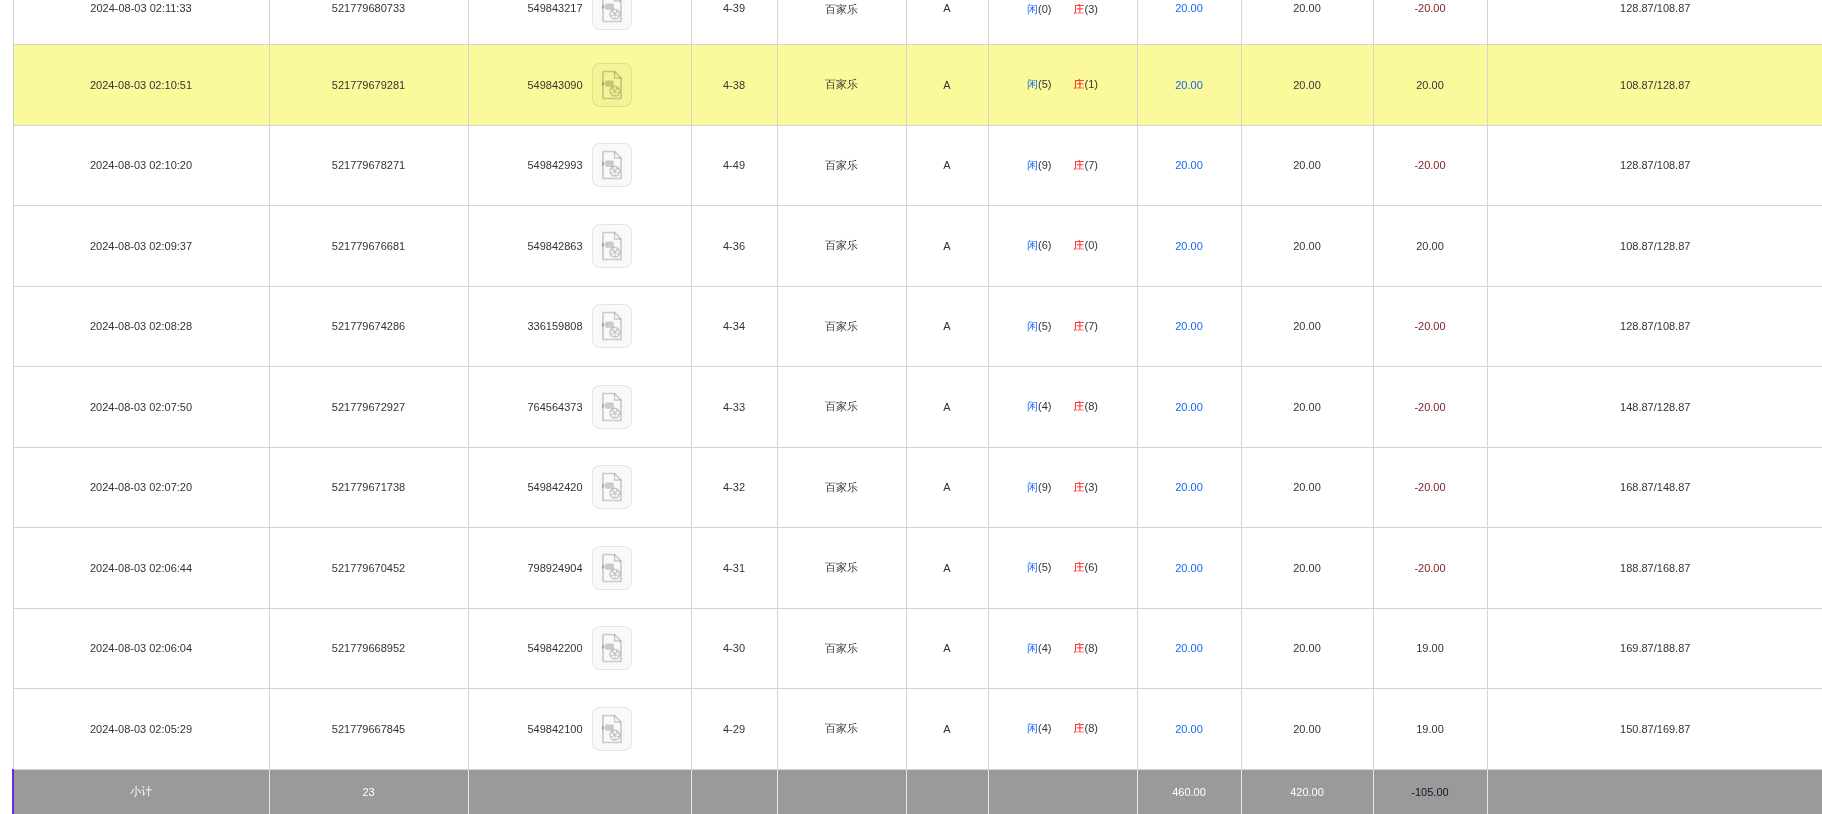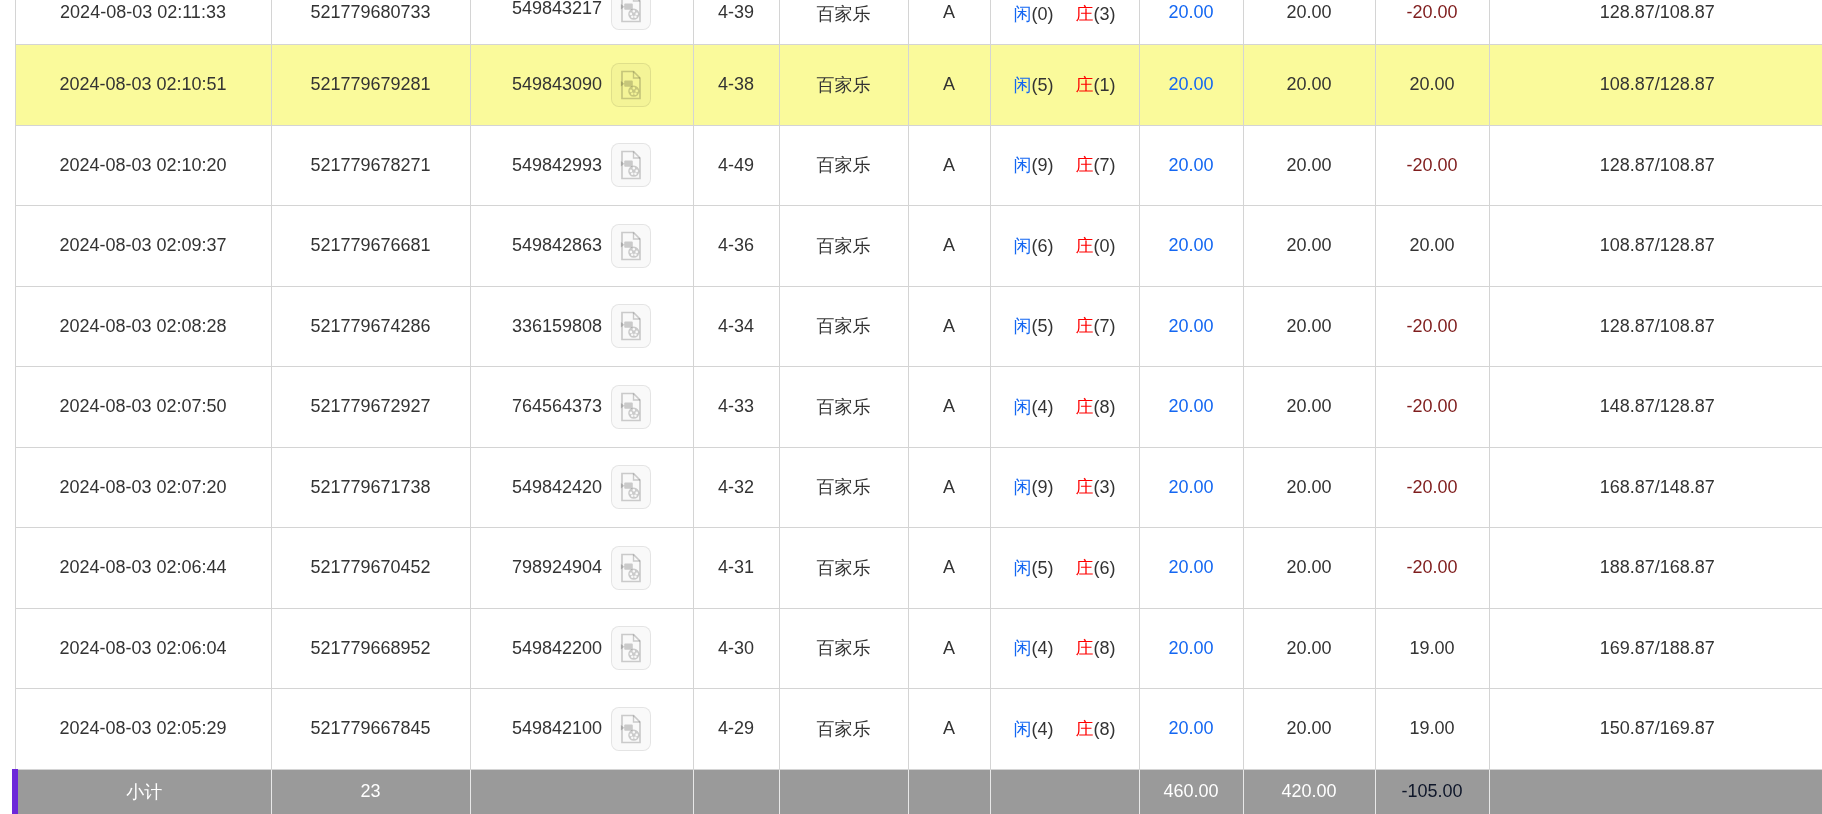--- a/index.html
+++ b/index.html
@@ -1,18 +1,18 @@
 <!DOCTYPE html>
 <html><head>
 <meta charset="utf-8">
 <style>
   html,body{margin:0;padding:0;background:#ffffff;}
   .viewport{
     position:relative;width:1822px;height:814px;overflow:hidden;background:#fff;
-    font-family:"Liberation Sans","DejaVu Sans",sans-serif;font-size:18px;color:#333;
+    font-family:"Liberation Sans","DejaVu Sans",sans-serif;font-size:11px;color:#333;
   }
   table.records{
     border-collapse:collapse;table-layout:fixed;width:1810px;margin-left:12px;
   }
   td{
     border:1px solid #d4d4d4;text-align:center;vertical-align:middle;
     padding:0;overflow:hidden;white-space:nowrap;
   }
   td:last-child{border-right:none;}
   tr.data-row td{height:79.5px;}
@@ -31,21 +31,21 @@
     padding:0;
   }
   .video-btn svg{display:block;}
   .r-player{margin-right:22px;}
   
   tr.subtotal td{
     height:44.5px;background:#9a9a9a;color:#ffffff;border-bottom:none;
     border-left:1px solid #e8e8e8;border-right:1px solid #e8e8e8;
     border-top:1px solid #d4d4d4;vertical-align:middle;
   }
-  tr.subtotal td:first-child{border-left:6px solid #6d28d9;}
+  tr.subtotal td:first-child{border-left:2px solid #6d28d9;}
   tr.subtotal td:last-child{border-right:none;}
   tr.subtotal .neg{color:#0f172a;}
 </style>
 </head>
 <body>
 
 <div class="viewport">
   <table class="records">
     <colgroup>
       <col style="width:256px">

